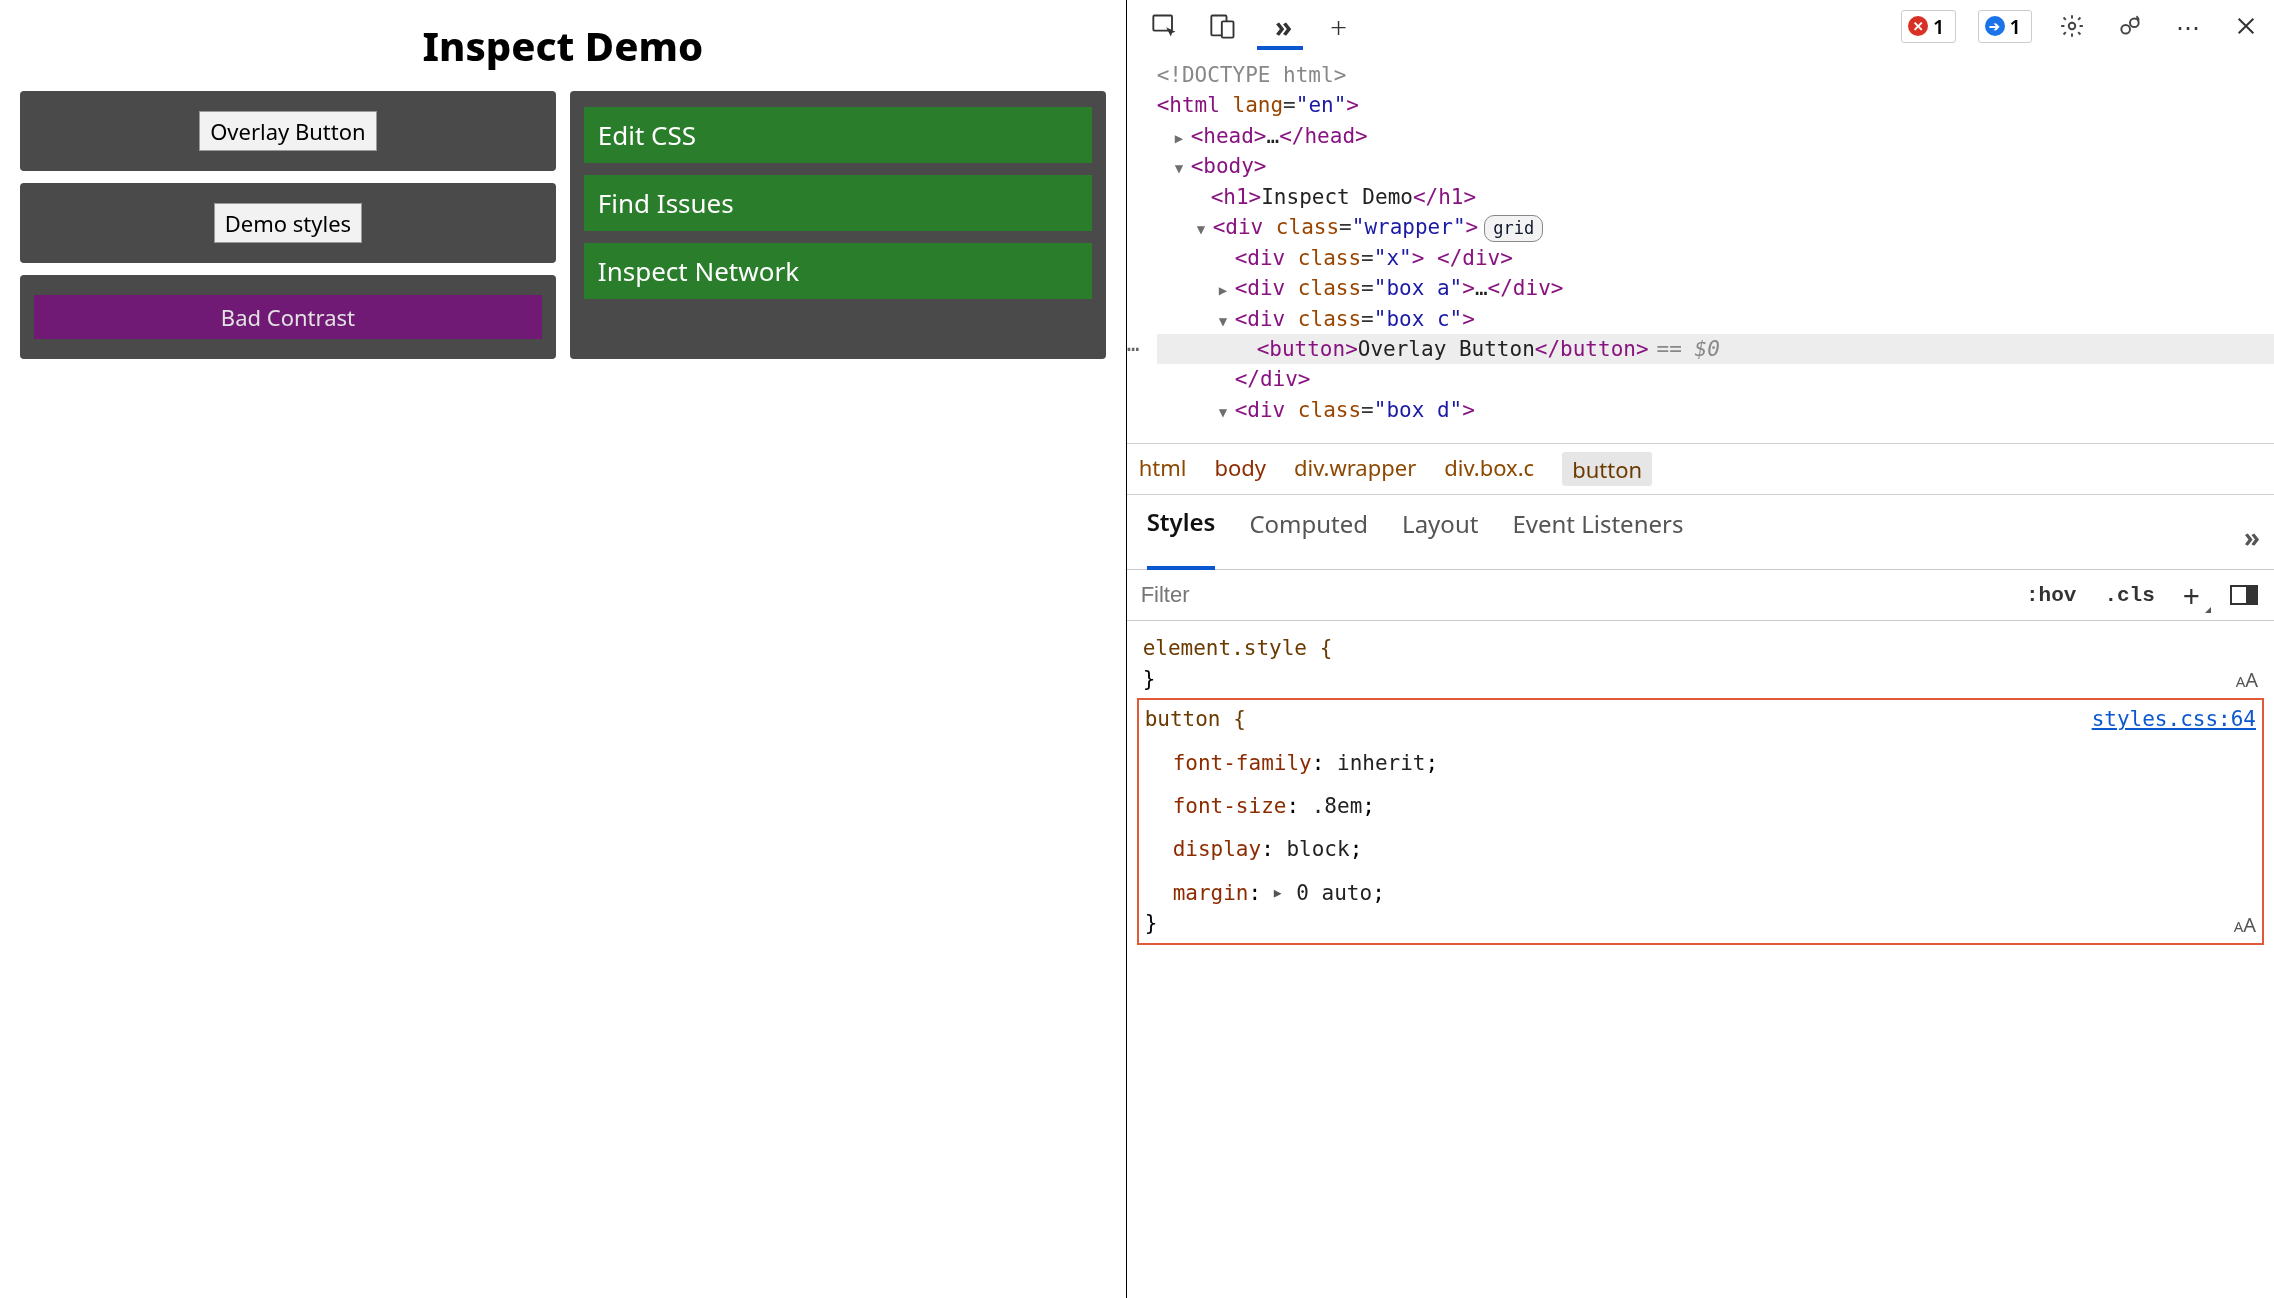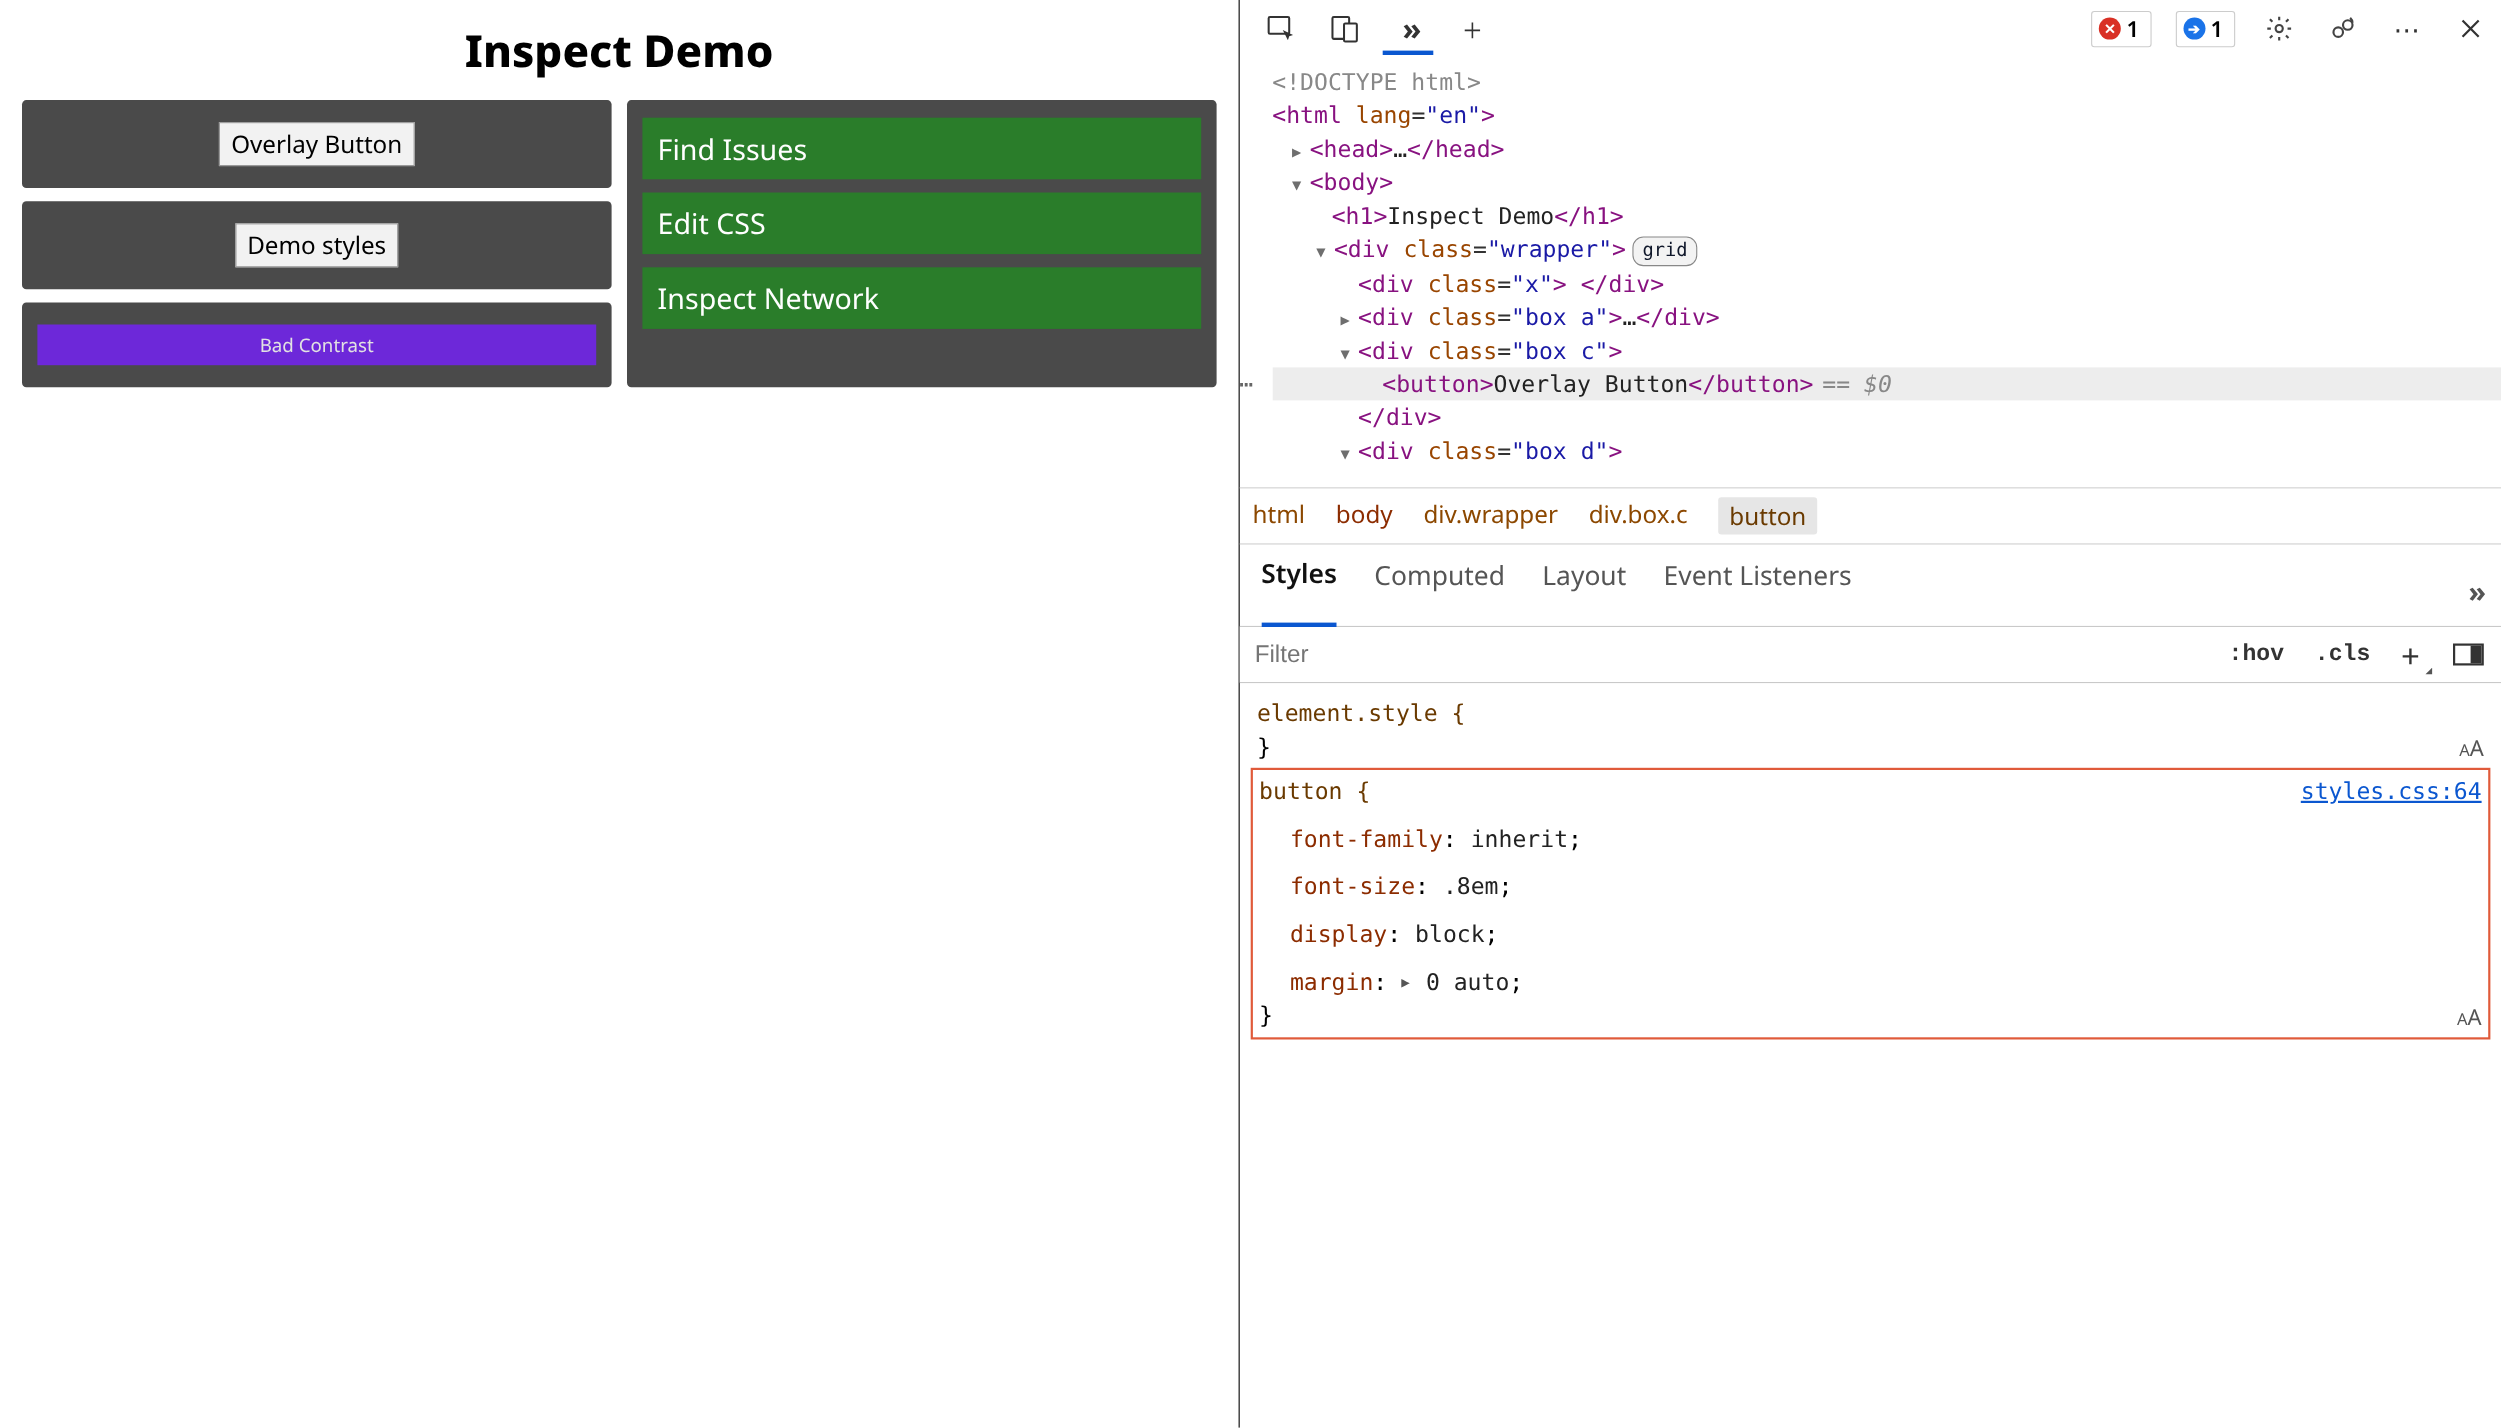--- a/index.html
+++ b/index.html
@@ -5,21 +5,21 @@
 * { box-sizing: border-box; margin: 0; padding: 0; }
 body { font-family: system-ui, -apple-system, "Segoe UI", sans-serif; background: #fff; display: flex; height: 100vh; overflow: hidden; }
 
 
 .demo-pane { flex: 0 0 49.5%; padding: 18px 20px; }
 .demo-pane h1 { font-size: 40px; font-weight: 800; text-align: center; margin-bottom: 18px; }
 .wrapper { display: grid; grid-template-columns: 1fr 1fr; gap: 14px; }
 .box { background: #4a4a4a; border-radius: 4px; padding: 20px 14px; }
 .box.a, .box.c, .box.d { min-height: 76px; display: flex; align-items: center; justify-content: center; }
 .box .btn { background: #f2f2f2; border: 1px solid #999; padding: 4px 10px; font-size: 22px; font-family: inherit; cursor: pointer; }
-.box.d .bad { width: 100%; background: #6d28d9; color: #e2e2e2; text-align: center; padding: 7px 0; font-size: 17px; }
+.box.d .bad { width: 100%; background: #701a75; color: #e2e2e2; text-align: center; padding: 7px 0; font-size: 22px; }
 .left-col { display: flex; flex-direction: column; gap: 12px; }
 .right-col { background: #4a4a4a; border-radius: 4px; padding: 16px 14px; display: flex; flex-direction: column; gap: 12px; }
 .green-link { background: #2a7d2a; color: #fff; padding: 10px 14px; font-size: 26px; cursor: pointer; }
 
 
 .devtools { flex: 1; border-left: 1px solid #000; display: flex; flex-direction: column; font-family: system-ui, sans-serif; }
 
 
 .dt-toolbar { display: flex; align-items: center; padding: 4px 10px 0 20px; gap: 22px; height: 48px; }
 .dt-toolbar .tb-btn { display: flex; align-items: center; justify-content: center; width: 36px; height: 36px; cursor: pointer; color: #333; }
@@ -97,22 +97,22 @@
         <button class="btn">Overlay Button</button>
       </div>
       <div class="box c">
         <button class="btn">Demo styles</button>
       </div>
       <div class="box d">
         <div class="bad">Bad Contrast</div>
       </div>
     </div>
     <div class="right-col">
+      <div class="green-link">Edit CSS</div>
       <div class="green-link">Find Issues</div>
-      <div class="green-link">Edit CSS</div>
       <div class="green-link">Inspect Network</div>
     </div>
   </div>
 </div>
 
 <div class="devtools">
 
   <div class="dt-toolbar">
     <div class="tb-btn">
       <svg width="28" height="28" viewBox="0 0 24 24" fill="none" stroke="#333" stroke-width="1.6">

